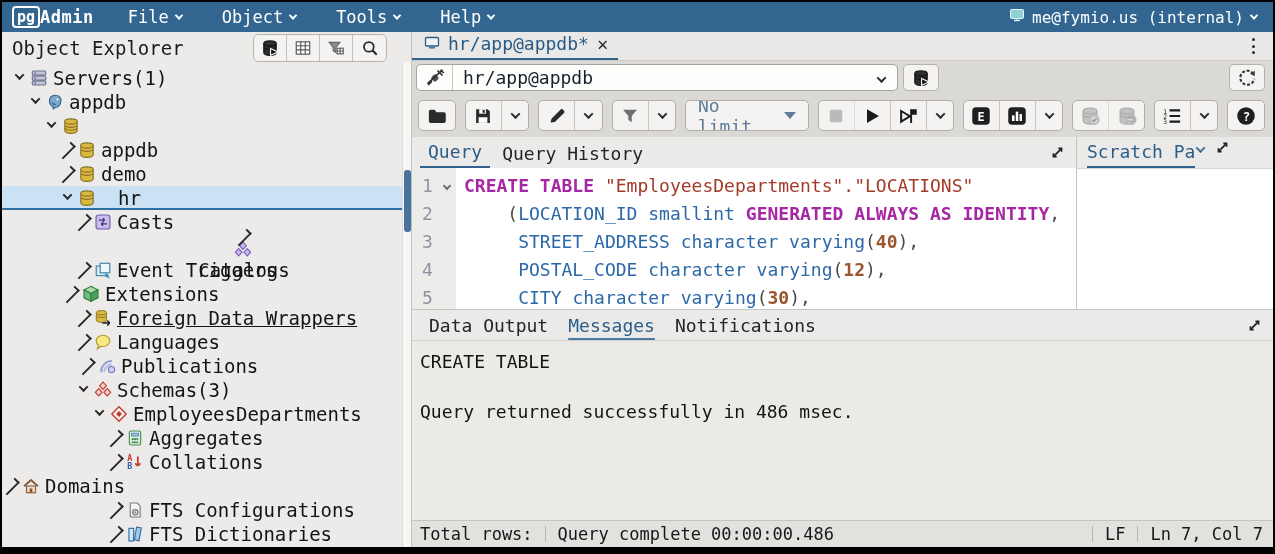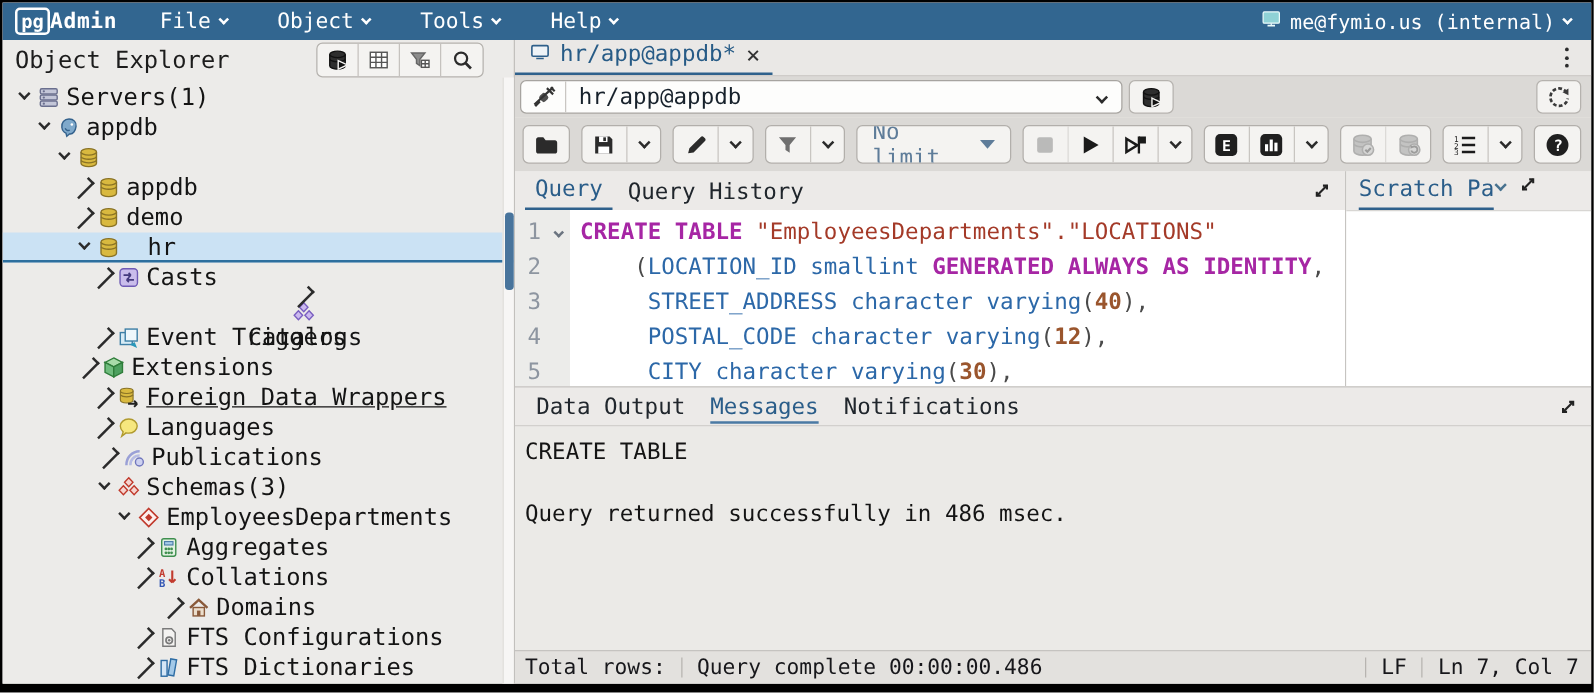--- a/index.html
+++ b/index.html
@@ -413,21 +413,21 @@
             </span>
                  <span class="icon">
               <svg width="18" height="18" viewBox="0 0 16 16">
                 <text x="1" y="7.5" font-size="7.5" font-weight="bold" fill="#c23b2e" font-family="monospace">A</text>
                 <text x="1" y="14.5" font-size="7.5" font-weight="bold" fill="#3558b5" font-family="monospace">B</text>
                 <path d="M10.5 3v8.5M10.5 11.5L8.2 9.2M10.5 11.5l2.3-2.3" stroke="#c23b2e" stroke-width="1.5" fill="none"></path>
               </svg>
             </span>
                  <span style="margin-left:3px">Collations</span>
           </div>
-          <div class="trow" style="padding-left: 104px; margin-left: 24px;">
+          <div class="trow" style="">
             <span class="arr">
               <span class="chev right"></span>
             </span>
                  <span class="icon">
               <svg width="18" height="18" viewBox="0 0 16 16">
                 <path d="M1.8 8.2L8 2.6l6.2 5.6" fill="none" stroke="#8a5a3a" stroke-width="1.7"></path>
                 <rect x="4" y="8" width="8" height="6" fill="#ecdecb" stroke="#8a5a3a"></rect>
                 <rect x="6.8" y="10.2" width="2.4" height="3.8" fill="#8a5a3a"></rect>
               </svg>
             </span>

